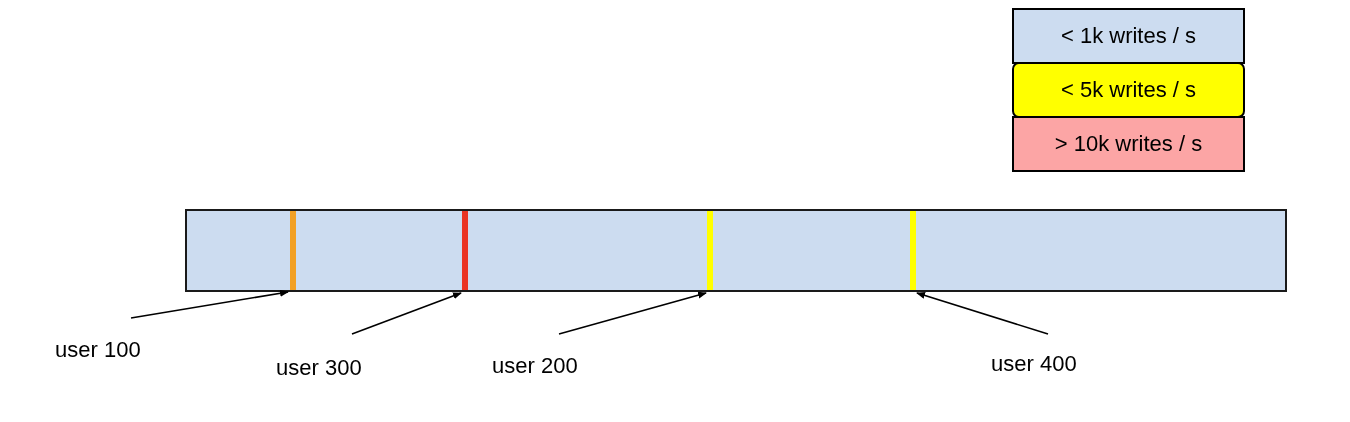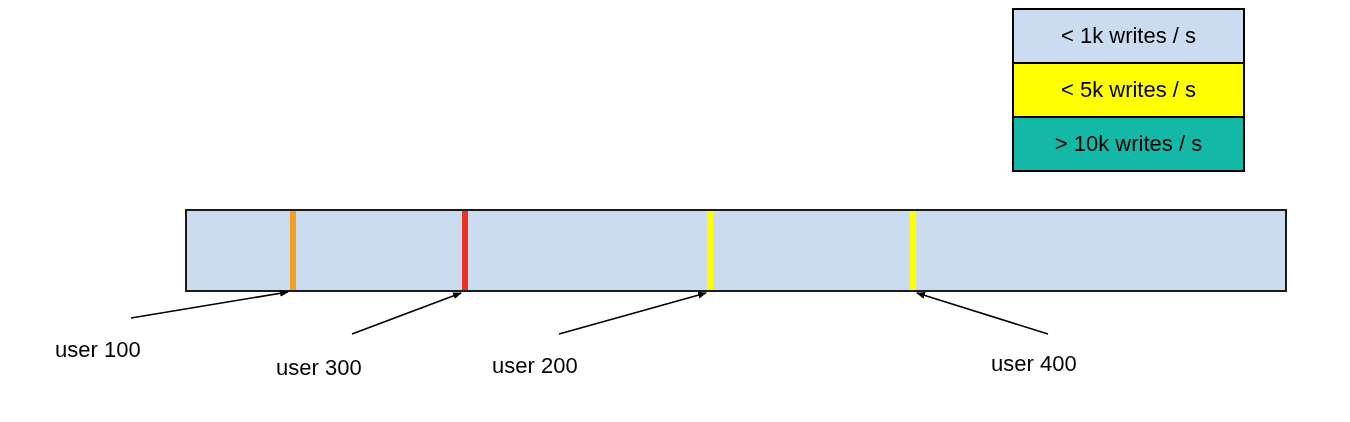--- a/index.html
+++ b/index.html
@@ -91,24 +91,24 @@
 </head>
 <body>
 
 <div id="canvas">
 
 
   <div class="legend">
     <div class="legend-row" style="background-color: rgb(204, 220, 240);">
       <span>&lt; 1k writes / s</span>
     </div>
-    <div class="legend-row" style="background-color: rgb(255, 255, 0);">
+    <div class="legend-row" style="background-color: rgb(255, 255, 0); border-radius: 7px;">
       <span>&lt; 5k writes / s</span>
     </div>
-    <div class="legend-row" style="background-color: #14b8a6;">
+    <div class="legend-row" style="background-color: #fca5a5;">
       <span>&gt; 10k writes / s</span>
     </div>
   </div>
 
   <div class="users-table-bar" style="background-color: rgb(204, 220, 240);"></div>
 
   <div class="stripe stripe-1" style="background-color: rgb(242, 160, 36);"></div>
   <div class="stripe stripe-2" style="background-color: rgb(234, 51, 35);"></div>
   <div class="stripe stripe-3" style="background-color: rgb(255, 255, 0);"></div>
   <div class="stripe stripe-4" style="background-color: rgb(255, 255, 0);"></div>

